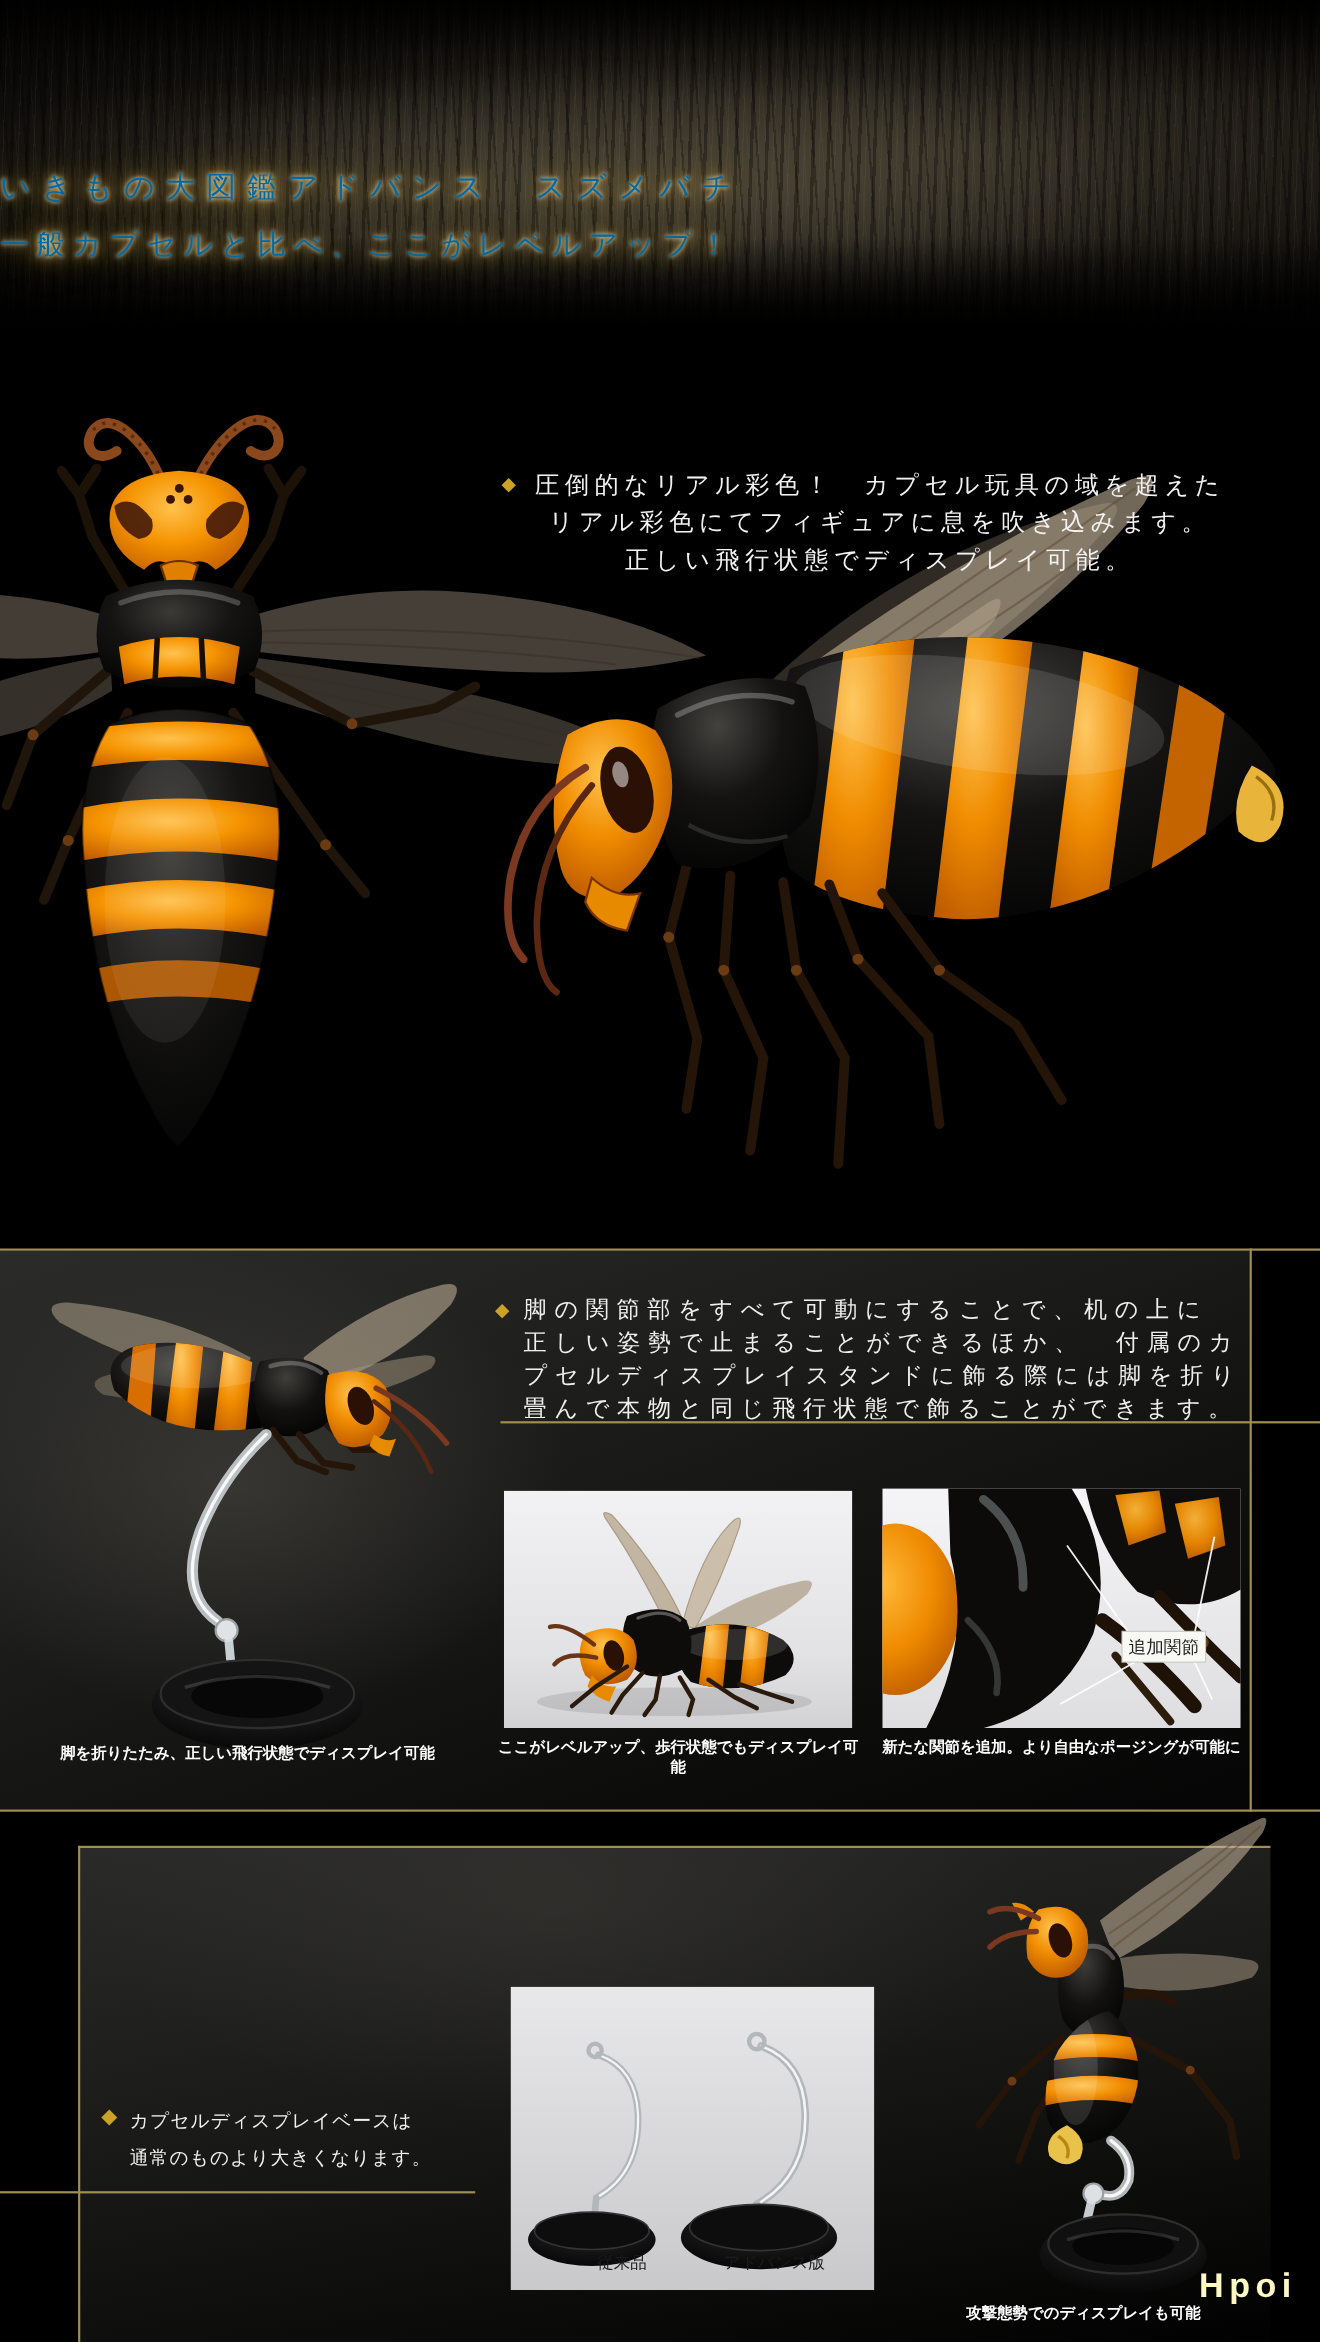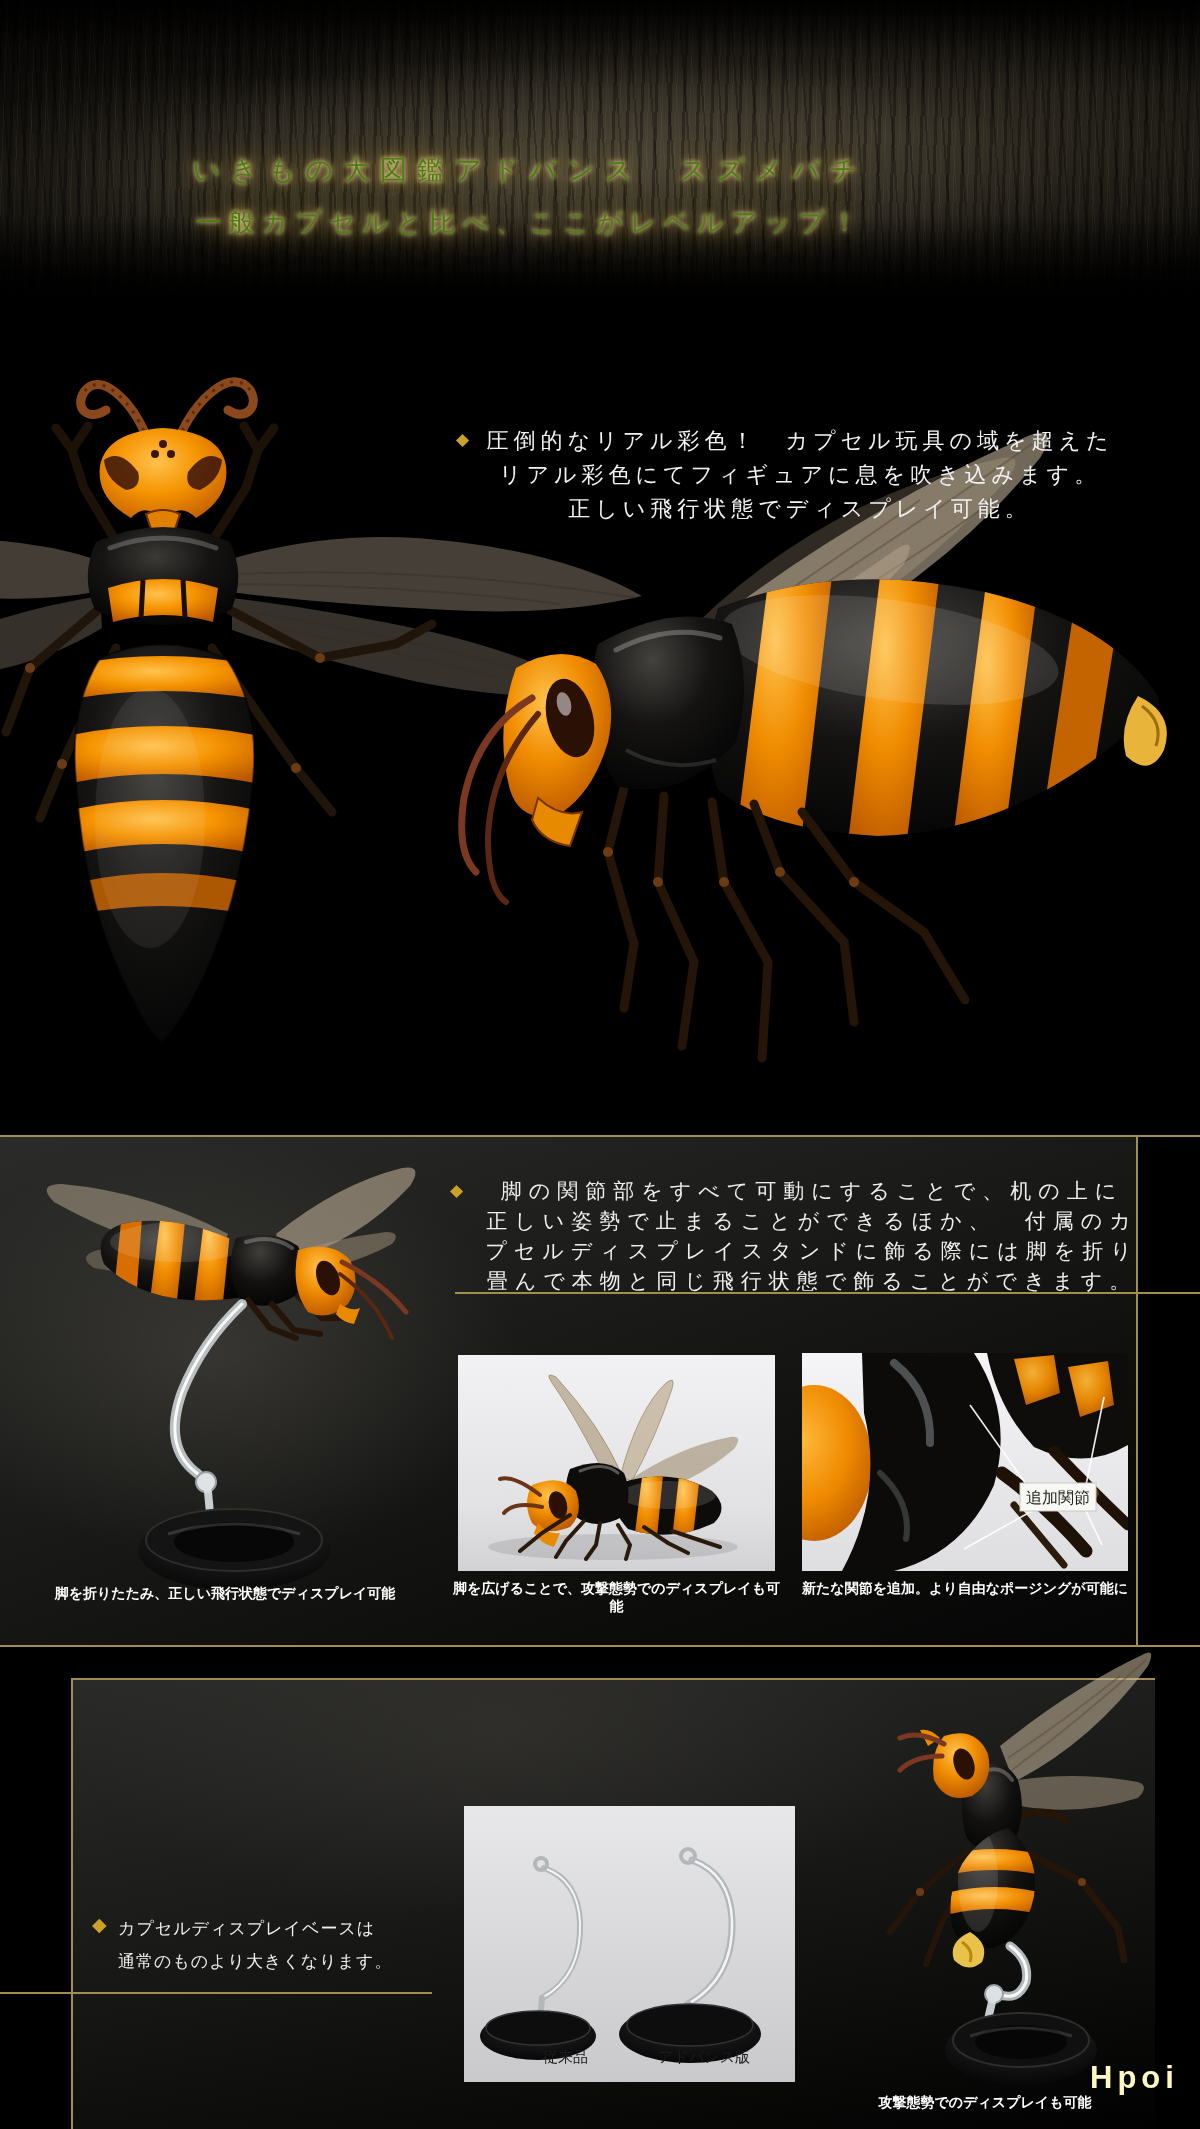--- a/index.html
+++ b/index.html
@@ -13,21 +13,21 @@
       linear-gradient(180deg, rgba(0,0,0,.92) 0%, rgba(0,0,0,.25) 16%, rgba(0,0,0,0) 30%, rgba(0,0,0,0) 72%, rgba(0,0,0,.85) 94%, #000 100%),
       repeating-linear-gradient(92deg, rgba(0,0,0,.32) 0 3px, rgba(0,0,0,0) 3px 7px, rgba(210,198,165,.05) 7px 8px, rgba(0,0,0,0) 8px 14px),
       repeating-linear-gradient(86deg, rgba(0,0,0,.28) 0 2px, rgba(0,0,0,0) 2px 9px, rgba(190,180,150,.04) 9px 10px, rgba(0,0,0,0) 10px 17px),
       radial-gradient(700px 170px at 48% 58%, rgba(128,117,92,.38), rgba(0,0,0,0) 70%),
       radial-gradient(900px 220px at 72% 45%, rgba(110,100,78,.33), rgba(0,0,0,0) 72%),
       radial-gradient(520px 160px at 20% 62%, rgba(100,92,72,.30), rgba(0,0,0,0) 70%),
       radial-gradient(1150px 260px at 50% 50%, rgba(84,76,60,.38), rgba(0,0,0,0) 78%),
       #060504;}
 
   
-  .title-line{left:0;width:1060px;text-align:center;z-index:5;color:#4d7c0f;
+  .title-line{left:0;width:1060px;text-align:left;z-index:5;color:#0369a1;
     text-shadow:0 0 4px rgba(255,242,198,.95),0 0 10px #caa24d,0 0 20px #a8812f,0 0 36px #7a5c1c;}
   #title-1{top:152px;font-size:27px;letter-spacing:10px;}
   #title-2{top:205px;font-size:26px;letter-spacing:7px;}
 
   
   .gold{background:#a08e52;z-index:2;}
 
   
   #panel-joints{left:0;top:1137px;width:1136px;height:508px;z-index:1;
     background:
@@ -35,21 +35,21 @@
       linear-gradient(160deg,#2b2b29 0%,#1d1d1b 35%,#0d0d0c 75%,#050505 100%);}
   #panel-base{left:73px;top:1680px;width:1082px;height:449px;z-index:1;
     background:
       radial-gradient(600px 260px at 40% 12%, rgba(70,68,62,.35), rgba(0,0,0,0) 72%),
       linear-gradient(170deg,#2a2a28 0%,#1b1b1a 40%,#0b0b0a 78%,#010101 100%);}
 
   
   .para{z-index:6;}
   #para-color{left:452px;top:424px;width:696px;text-align:center;
     font-size:22px;letter-spacing:5px;line-height:34px;color:#f2f2f2;}
-  #para-joints{left:476px;top:1176px;width:672px;text-align:center;
+  #para-joints{left:476px;top:1176px;width:672px;text-align:left;
     font-size:21px;letter-spacing:7px;line-height:30px;color:#efefef;}
   #para-base{left:118px;top:1912px;width:330px;text-align:left;
     font-size:17px;letter-spacing:1px;line-height:33px;color:#f0f0f0;}
   .diamond{z-index:7;color:#c9a227;font-size:17px;line-height:17px;}
   #diamond-1{left:456px;top:431px;}
   #diamond-2{left:450px;top:1182px;}
   #diamond-3{left:92px;top:1916px;font-size:19px;}
 
   
   .photo{z-index:2;overflow:hidden;}
@@ -378,21 +378,21 @@
       <line x1="284" y1="132" x2="302" y2="44"></line>
       <line x1="230" y1="158" x2="162" y2="196"></line>
       <line x1="284" y1="158" x2="300" y2="192"></line>
     </g>
     <rect x="218" y="130" width="76" height="28" fill="#f8f8f5" stroke="#c8c8c4"></rect>
     <text x="256" y="150" text-anchor="middle" font-size="16" fill="#222">追加関節</text>
   </svg>
 </div>
 
 <div id="caption-fold" class="abs caption">脚を折りたたみ、正しい飛行状態でディスプレイ可能</div>
-<div id="caption-walk" class="abs caption">脚を広げることで、攻撃態勢でのディスプレイも可能</div>
+<div id="caption-walk" class="abs caption">ここがレベルアップ、歩行状態でもディスプレイ可能</div>
 <div id="caption-joint" class="abs caption">新たな関節を追加。より自由なポージングが可能に</div>
 
 <div id="diamond-3" class="abs diamond">◆</div>
 <div id="para-base" class="abs para">
   <div>カプセルディスプレイベースは</div>
   <div>通常のものより大きくなります。</div>
 </div>
 
 <div id="photo-stands" class="abs photo">
   <svg width="331" height="276" viewBox="0 0 331 276">

